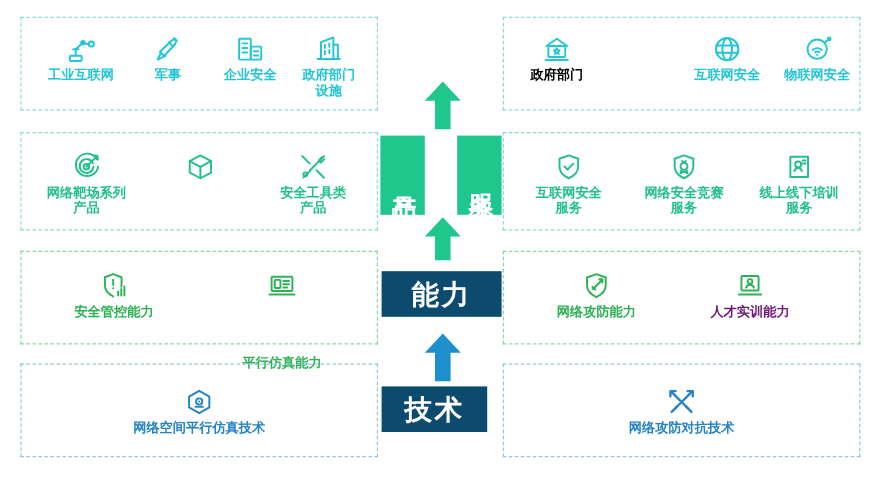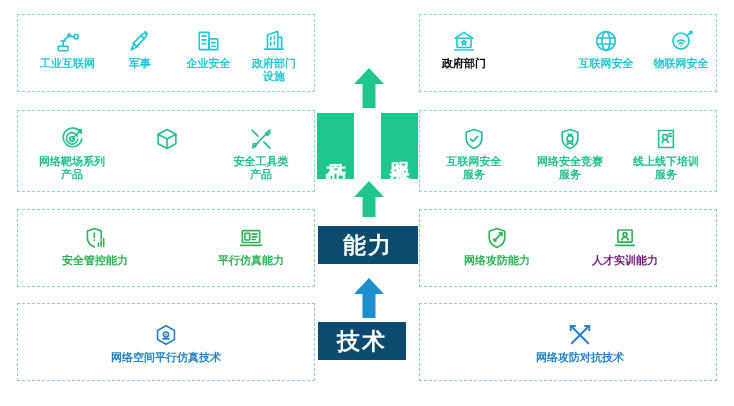--- a/index.html
+++ b/index.html
@@ -252,21 +252,21 @@
         <path d="M11.4 3.2l6.4 2.4v5.6c0 0.6-0.1 1.2-0.2 1.7"></path>
         <path d="M11.4 20.3c-3.7-1.7-6.4-4.3-6.4-8.3V5.6l6.4-2.4"></path>
         <path d="M11.4 7.4v4.1"></path>
         <circle cx="11.4" cy="14" r="0.8" fill="#2fb255" stroke="none"></circle>
         <path d="M15.2 19.6v-3M17.6 19.6v-5M20 19.6v-7"></path>
       </svg>
     </span>
     <span class="lbl">安全管控能力</span>
   </div>
 
-  <div class="cell" style="left:206px;top:225px;width:90px;color:#2fb255;">
+  <div class="cell" style="left:190px;top:225px;width:90px;color:#2fb255;gap:43px;">
     <span class="ico">
       <svg width="26" height="26" viewBox="0 0 24 24" fill="none" stroke="#2fb255" stroke-width="1.5" stroke-linecap="round" stroke-linejoin="round">
         <rect x="4" y="5.2" width="16" height="11" rx="0.8"></rect>
         <path d="M2.4 18.8h19.2"></path>
         <rect x="6.4" y="7.6" width="4.4" height="6.2" rx="0.5"></rect>
         <path d="M13 8.4h4.4M13 11h4.4M13 13.4h3"></path>
       </svg>
     </span>
     <span class="lbl">平行仿真能力</span>
   </div>
@@ -313,21 +313,21 @@
       <svg width="26" height="26" viewBox="0 0 24 24" fill="none" stroke="#2583c4" stroke-width="1.5" stroke-linecap="round" stroke-linejoin="round">
         <path d="M12 3.4L19.8 7.8v8.4L12 20.6 4.2 16.2V7.8z"></path>
         <circle cx="12" cy="11.6" r="2.4"></circle>
         <circle cx="12" cy="11.6" r="0.8" fill="#2583c4" stroke="none"></circle>
         <path d="M9.2 15.6h5.6"></path>
       </svg>
     </span>
     <span class="lbl">网络空间平行仿真技术</span>
   </div>
 
-  <div class="cell" style="left:510px;top:322px;width:140px;color:#2583c4;">
+  <div class="cell" style="left:498px;top:322px;width:140px;color:#2583c4;">
     <span class="ico">
       <svg width="26" height="26" viewBox="0 0 24 24" fill="none" stroke="#2583c4" stroke-width="1.8" stroke-linecap="round" stroke-linejoin="round">
         <path d="M4.2 4.2l12.4 12.4"></path>
         <path d="M19.8 4.2L7.4 16.6"></path>
         <path d="M3.4 7.6V3.6h4"></path>
         <path d="M20.6 7.6V3.6h-4"></path>
         <path d="M15.4 15.4l4.2 4.2"></path>
         <path d="M8.6 15.4l-4.2 4.2"></path>
       </svg>
     </span>

